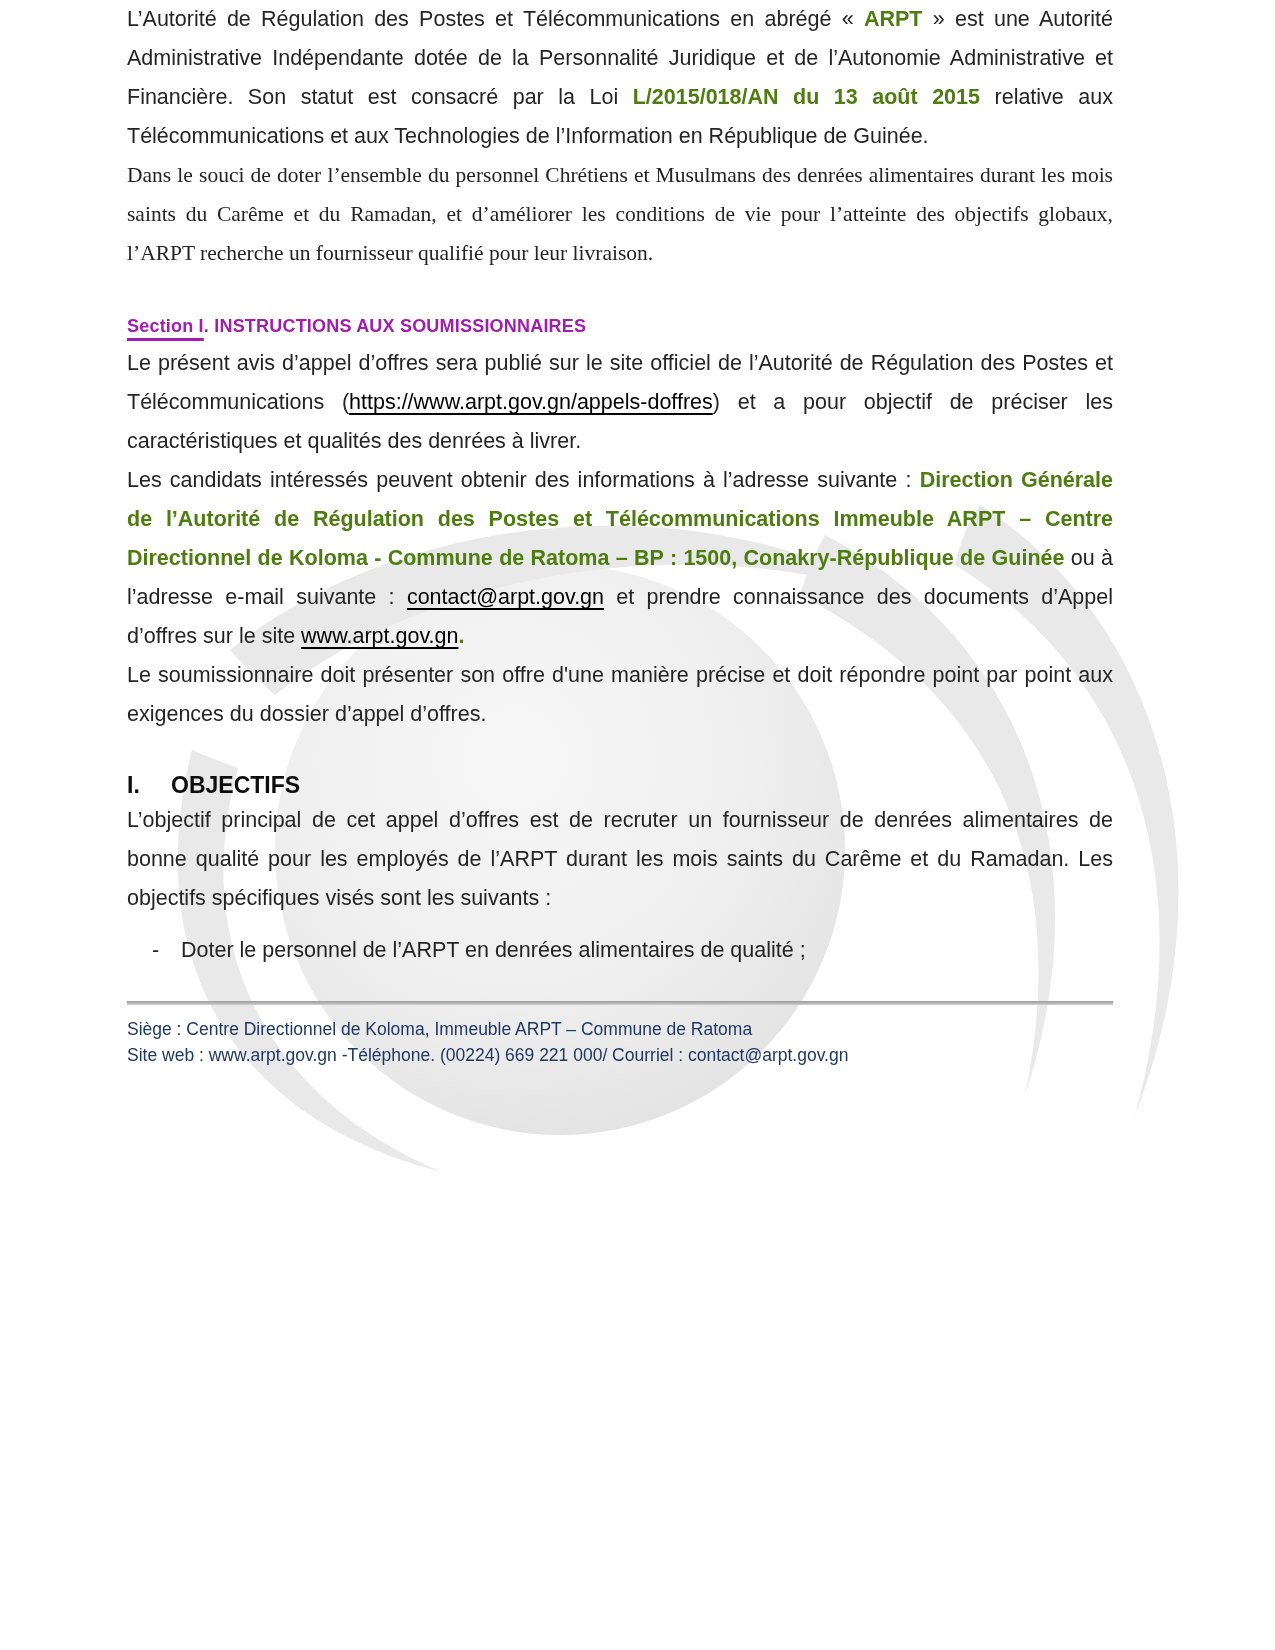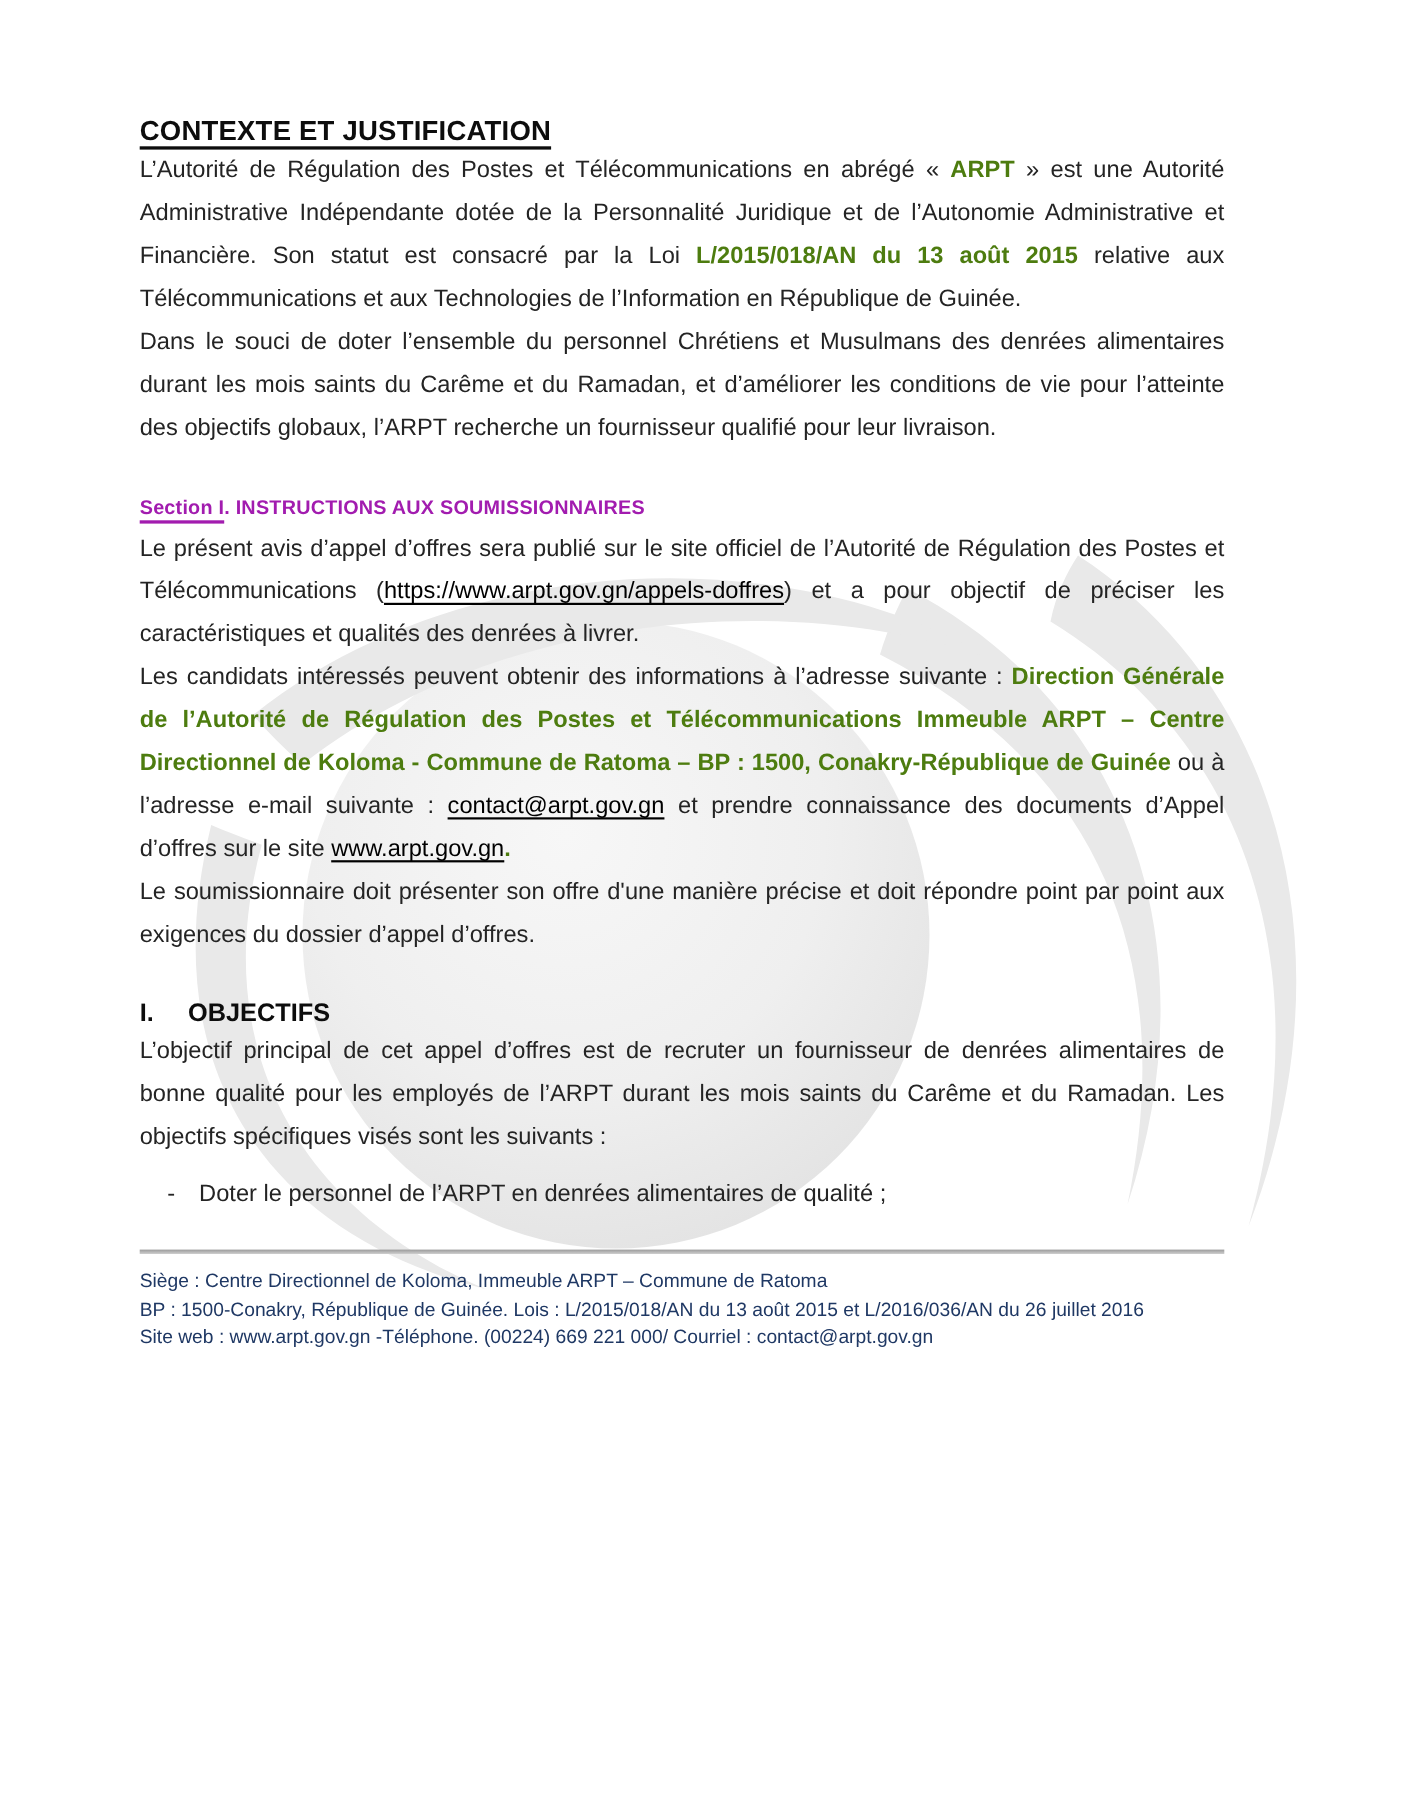--- a/index.html
+++ b/index.html
@@ -33,21 +33,21 @@
     margin:0; font-size:21.5px; line-height:39px;
     text-align:justify; color:#242424;
   }
   .b { font-weight:700; color:#4d7c0f; }
   a.lnk {
     color:#000000; text-decoration:underline; text-underline-offset:4px;
     cursor:pointer;
   }
 
   .p1 { margin-top:37px; }
-  .p2 { margin-top:35px; }
+  .p2 { margin-top:35px;font-family:Liberation Serif, serif; }
   .section-heading {
     margin:35px 0 0 0; font-size:18px; line-height:36px; font-weight:700; color:#a21caf;
     letter-spacing:0.2px;
   }
   .section-heading .und {
     text-decoration:underline; text-decoration-thickness:2.5px; text-underline-offset:6px;
   }
   .p3 { margin-top:11px; }
   .p4 { margin-top:34px; }
   .p5 { margin-top:20px; }
@@ -91,21 +91,20 @@
     </defs>
     <circle cx="480" cy="400" r="285" fill="url(#sphereG)"></circle>
     <path d="M 900 55 C 1085 175, 1150 420, 1055 665 C 1120 430, 1055 225, 875 115 C 880 90, 890 70, 900 55 Z" fill="#e9e9e9"></path>
     <path d="M 745 85 C 955 195, 1020 420, 945 645 C 990 430, 925 250, 720 145 C 727 122, 736 101, 745 85 Z" fill="#e9e9e9"></path>
     <path d="M 150 200 C 330 55, 625 35, 825 150 C 640 85, 375 105, 195 245 C 178 230, 163 215, 150 200 Z" fill="#e9e9e9"></path>
     <path d="M 112 300 C 58 520, 162 672, 362 722 C 190 650, 108 500, 158 318 C 142 312, 126 306, 112 300 Z" fill="#e9e9e9"></path>
   </svg>
 
   <div class="content">
 
-    <h1 class="doc-title">CONTEXTE ET JUSTIFICATION</h1>
 
     <p class="body-par p1"><span>L’Autorité de Régulation des Postes et Télécommunications en abrégé « </span><span class="b">ARPT</span><span> » est une Autorité Administrative Indépendante dotée de la Personnalité Juridique et de l’Autonomie Administrative et Financière. Son statut est consacré par la Loi </span><span class="b">L/2015/018/AN du 13 août 2015</span><span> relative aux  Télécommunications et aux Technologies de l’Information en République de Guinée.</span></p>
 
     <p class="body-par p2">Dans le souci de doter l’ensemble du personnel Chrétiens et Musulmans des denrées alimentaires durant les mois saints du Carême et du Ramadan, et d’améliorer les conditions de vie pour l’atteinte des objectifs globaux, l’ARPT recherche un fournisseur qualifié pour leur livraison.</p>
 
     <h2 class="section-heading"><span class="und">Section I</span><span>. INSTRUCTIONS AUX SOUMISSIONNAIRES</span></h2>
 
     <p class="body-par p3"><span>Le présent avis d’appel d’offres sera publié sur le site officiel de l’Autorité de Régulation des Postes et Télécommunications (</span><a class="lnk">https://www.arpt.gov.gn/appels-doffres</a><span>) et a pour objectif de préciser les caractéristiques et qualités des denrées à livrer.</span></p>
 
 
@@ -122,18 +121,17 @@
 
     <div class="bullet">
         <span class="dash">-</span>
         <span class="btext">Doter le personnel de l’ARPT en denrées alimentaires de qualité ;</span>
       </div>
 
     <hr class="footer-divider">
 
     <div class="footer">
       <div>Siège : Centre Directionnel de Koloma, Immeuble ARPT – Commune de Ratoma</div>
-      <div>BP : 1500-Conakry, République de Guinée. Lois : L/2015/018/AN du 13 août 2015 et L/2016/036/AN du 26 juillet 2016</div>
       <div>Site web : www.arpt.gov.gn  -Téléphone. (00224) 669 221 000/ Courriel : contact@arpt.gov.gn</div>
     </div>
 
   </div>
 </div>
 
 </body></html>

